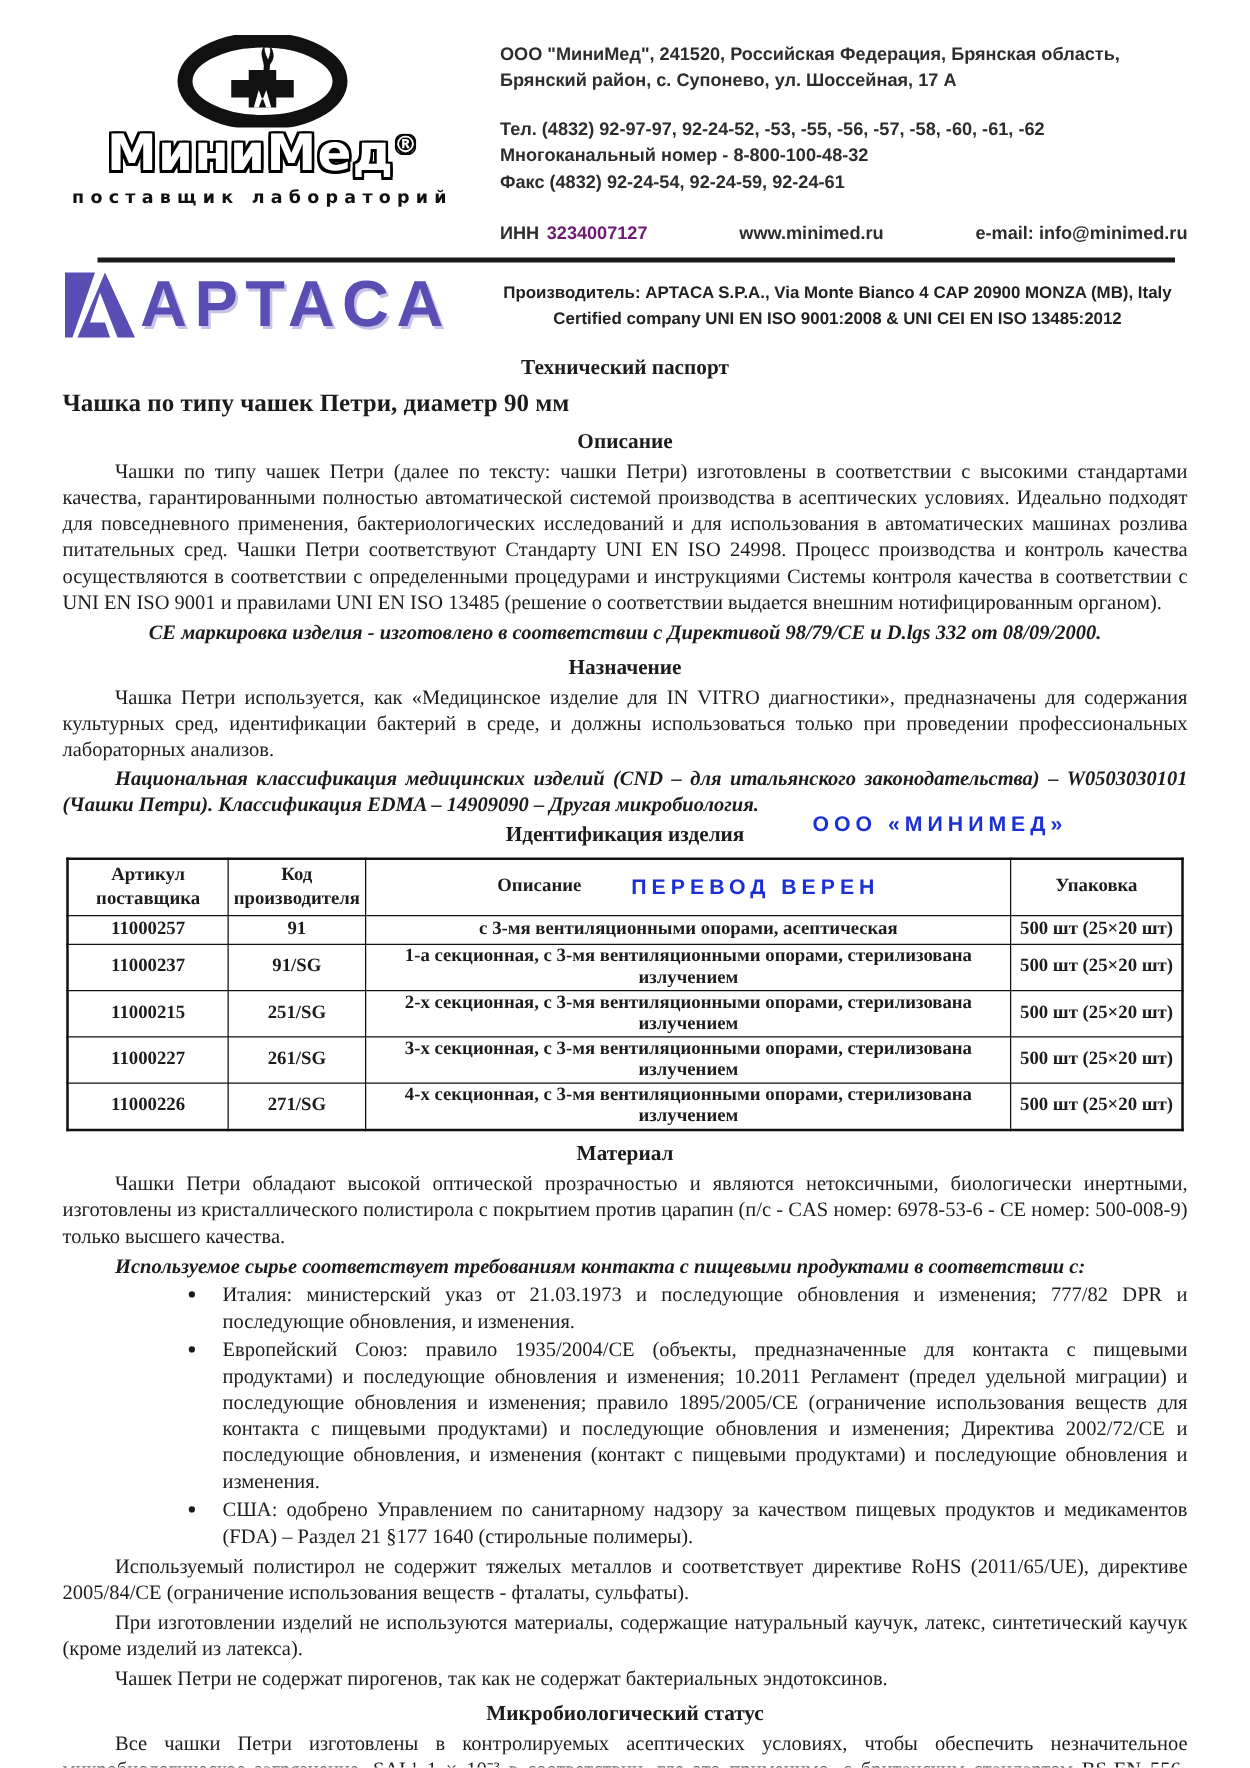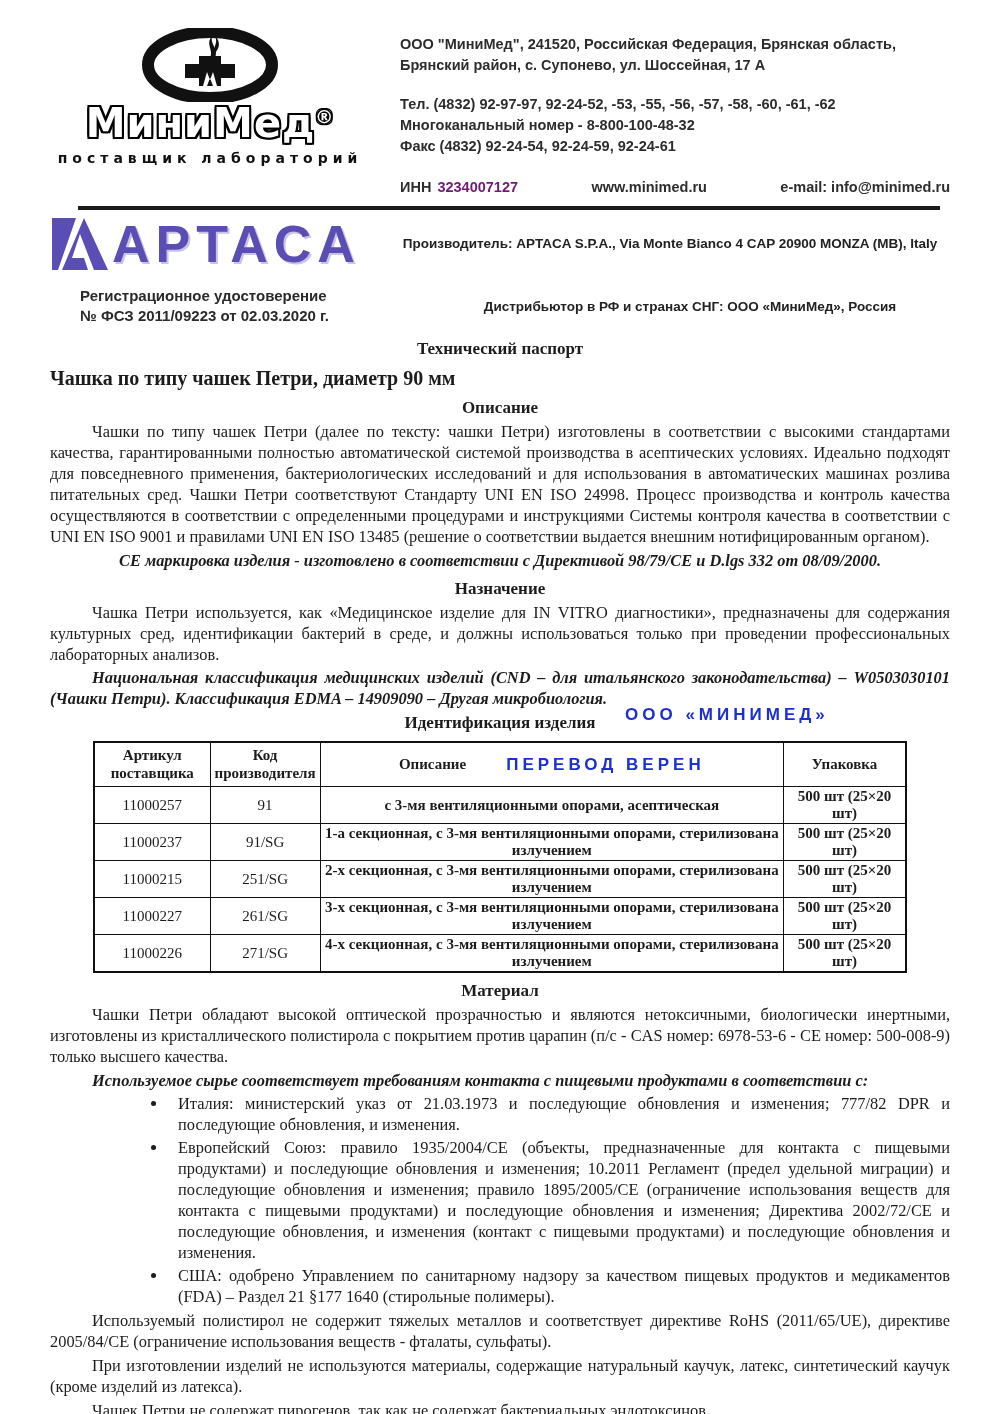--- a/index.html
+++ b/index.html
@@ -66,37 +66,37 @@
     font-size: 16.4px; line-height: 1.28; text-align: justify; text-indent: 42px;
     margin-top: 3px;
   }
   .ce-note { text-align: center; font-weight: bold; font-style: italic; font-size: 16.4px; margin-top: 4px; }
   .emphasis-para { font-weight: bold; font-style: italic; text-align: justify; text-indent: 42px; font-size: 16.4px; line-height: 1.28; margin-top: 2px; }
   .bold-italic { font-weight: bold; font-style: italic; }
 
   .ident-row { position: relative; margin-top: 4px; height: 26px; }
   .ident-heading { text-align: center; font-weight: bold; font-size: 17px; }
   .stamp-company {
-    position: absolute; left: 575px; top: -8px;
+    position: absolute; left: 600px; top: -8px;
     font-family: "Liberation Sans", sans-serif; font-weight: bold; font-size: 17px;
     letter-spacing: 4px; color: #1b2fd4; white-space: nowrap;
   }
   .stamp-translation {
     font-family: "Liberation Sans", sans-serif; font-weight: bold; font-size: 17px;
     letter-spacing: 4px; color: #1b2fd4; white-space: nowrap;
   }
 
   
-  table.ident-table { width: 814px; margin: 2px auto 0 auto; border-collapse: collapse; border: 2px solid #111; }
+  table.ident-table { width: 894px; margin: 2px auto 0 auto; border-collapse: collapse; border: 2px solid #111; }
   .ident-table th, .ident-table td { border: 1px solid #111; text-align: center; vertical-align: middle; }
   .ident-table th { font-size: 15px; font-weight: bold; padding: 3px 4px; line-height: 1.25; }
   .ident-table td { font-size: 15px; padding: 1px 4px; height: 23px; font-weight: bold; }
   .th-desc-wrap { display: flex; justify-content: center; align-items: center; gap: 40px; }
   col.c1 { width: 14.6%; } col.c2 { width: 10.7%; } col.c3 { width: 59%; } col.c4 { width: 15.7%; }
-  .ident-table td.article, .ident-table td.code { font-weight: normal; }
+  .ident-table td.article, .ident-table td.code { font-weight: bold; }
 
   
   ul.material-list { margin: 2px 0 0 100px; padding: 0; width: 800px; }
   ul.material-list li {
     font-size: 16.4px; line-height: 1.28; text-align: justify; margin: 0 0 2px 0;
     list-style: disc; margin-left: 18px; padding-left: 10px;
   }
 </style>
 </head>
 <body>
@@ -137,30 +137,24 @@
   <div class="mfr-row">
     <div class="aptaca-col">
       <svg width="62" height="56" viewBox="0 0 62 56">
         <polygon points="2,2 26,2 8,54 2,54" fill="#5a4db3"></polygon>
         <polygon points="34,2 58,54 44,54 30,18 22,42 34,42 38,54 12,54" fill="#5a4db3"></polygon>
       </svg>
       <span class="aptaca-wordmark">APTACA</span>
     </div>
     <div class="mfr-info">
       <div>Производитель: APTACA S.P.A., Via Monte Bianco 4 CAP 20900 MONZA (MB), Italy</div>
+      <div>Certified company UNI EN ISO 9001:2008 &amp; UNI CEI EN ISO 13485:2012</div>
     </div>
   </div>
 
-  <div class="reg-row">
-    <div class="reg-col">
-      <div>Регистрационное удостоверение</div>
-      <div>№ ФСЗ 2011/09223 от 02.03.2020 г.</div>
-    </div>
-    <div class="dist-col">Дистрибьютор в РФ и странах СНГ: ООО «МиниМед», Россия</div>
-  </div>
 
   <div class="doc-type">Технический паспорт</div>
   <div class="doc-title">Чашка по типу чашек Петри, диаметр 90 мм</div>
 
   <div class="sec-heading">Описание</div>
   <p class="para">Чашки по типу чашек Петри (далее по тексту: чашки Петри) изготовлены в соответствии с высокими стандартами качества, гарантированными полностью автоматической системой производства в асептических условиях. Идеально подходят для повседневного применения, бактериологических исследований и для использования в автоматических машинах розлива питательных сред. Чашки Петри соответствуют Стандарту UNI EN ISO 24998. Процесс производства и контроль качества осуществляются в соответствии с определенными процедурами и инструкциями Системы контроля качества в соответствии с UNI EN ISO 9001 и правилами UNI EN ISO 13485 (решение о соответствии выдается внешним нотифицированным органом).</p>
   <div class="ce-note">СЕ маркировка изделия - изготовлено в соответствии с Директивой 98/79/СЕ и D.lgs 332 от 08/09/2000.</div>
 
   <div class="sec-heading">Назначение</div>
   <p class="para">Чашка Петри используется, как «Медицинское изделие для IN VITRO диагностики», предназначены для содержания культурных сред, идентификации бактерий в среде, и должны использоваться только при проведении профессиональных лабораторных анализов.</p>

